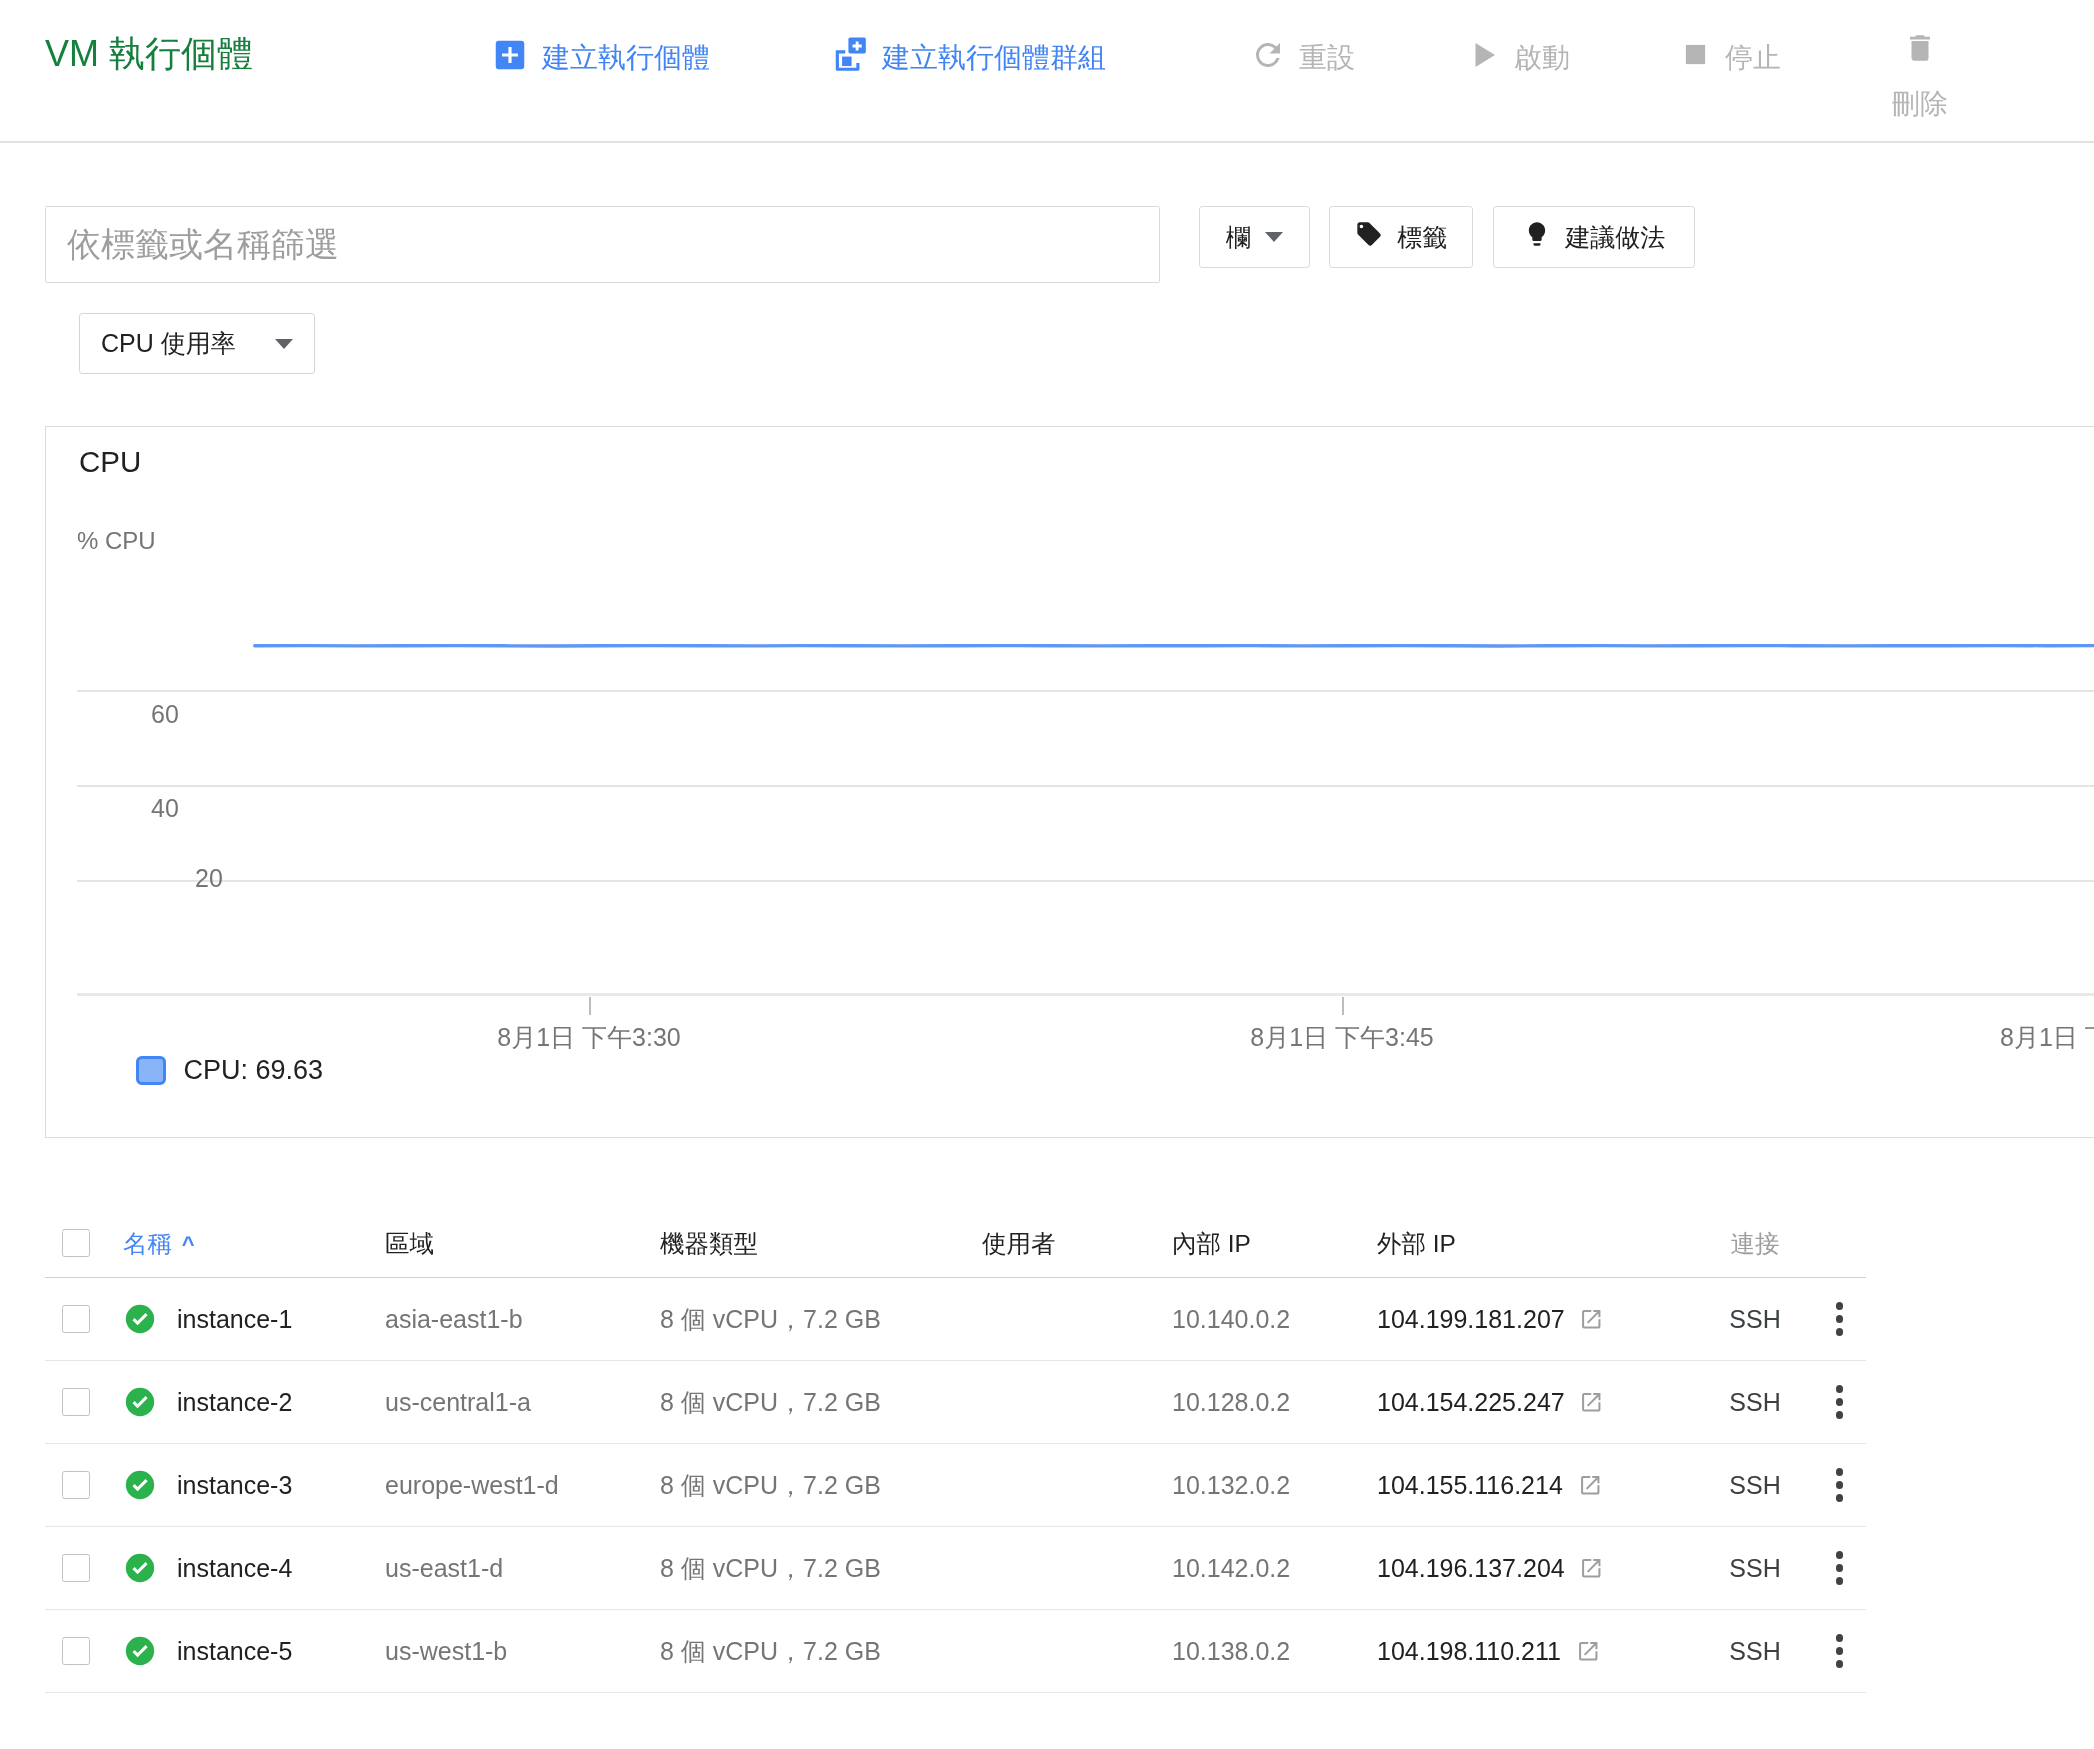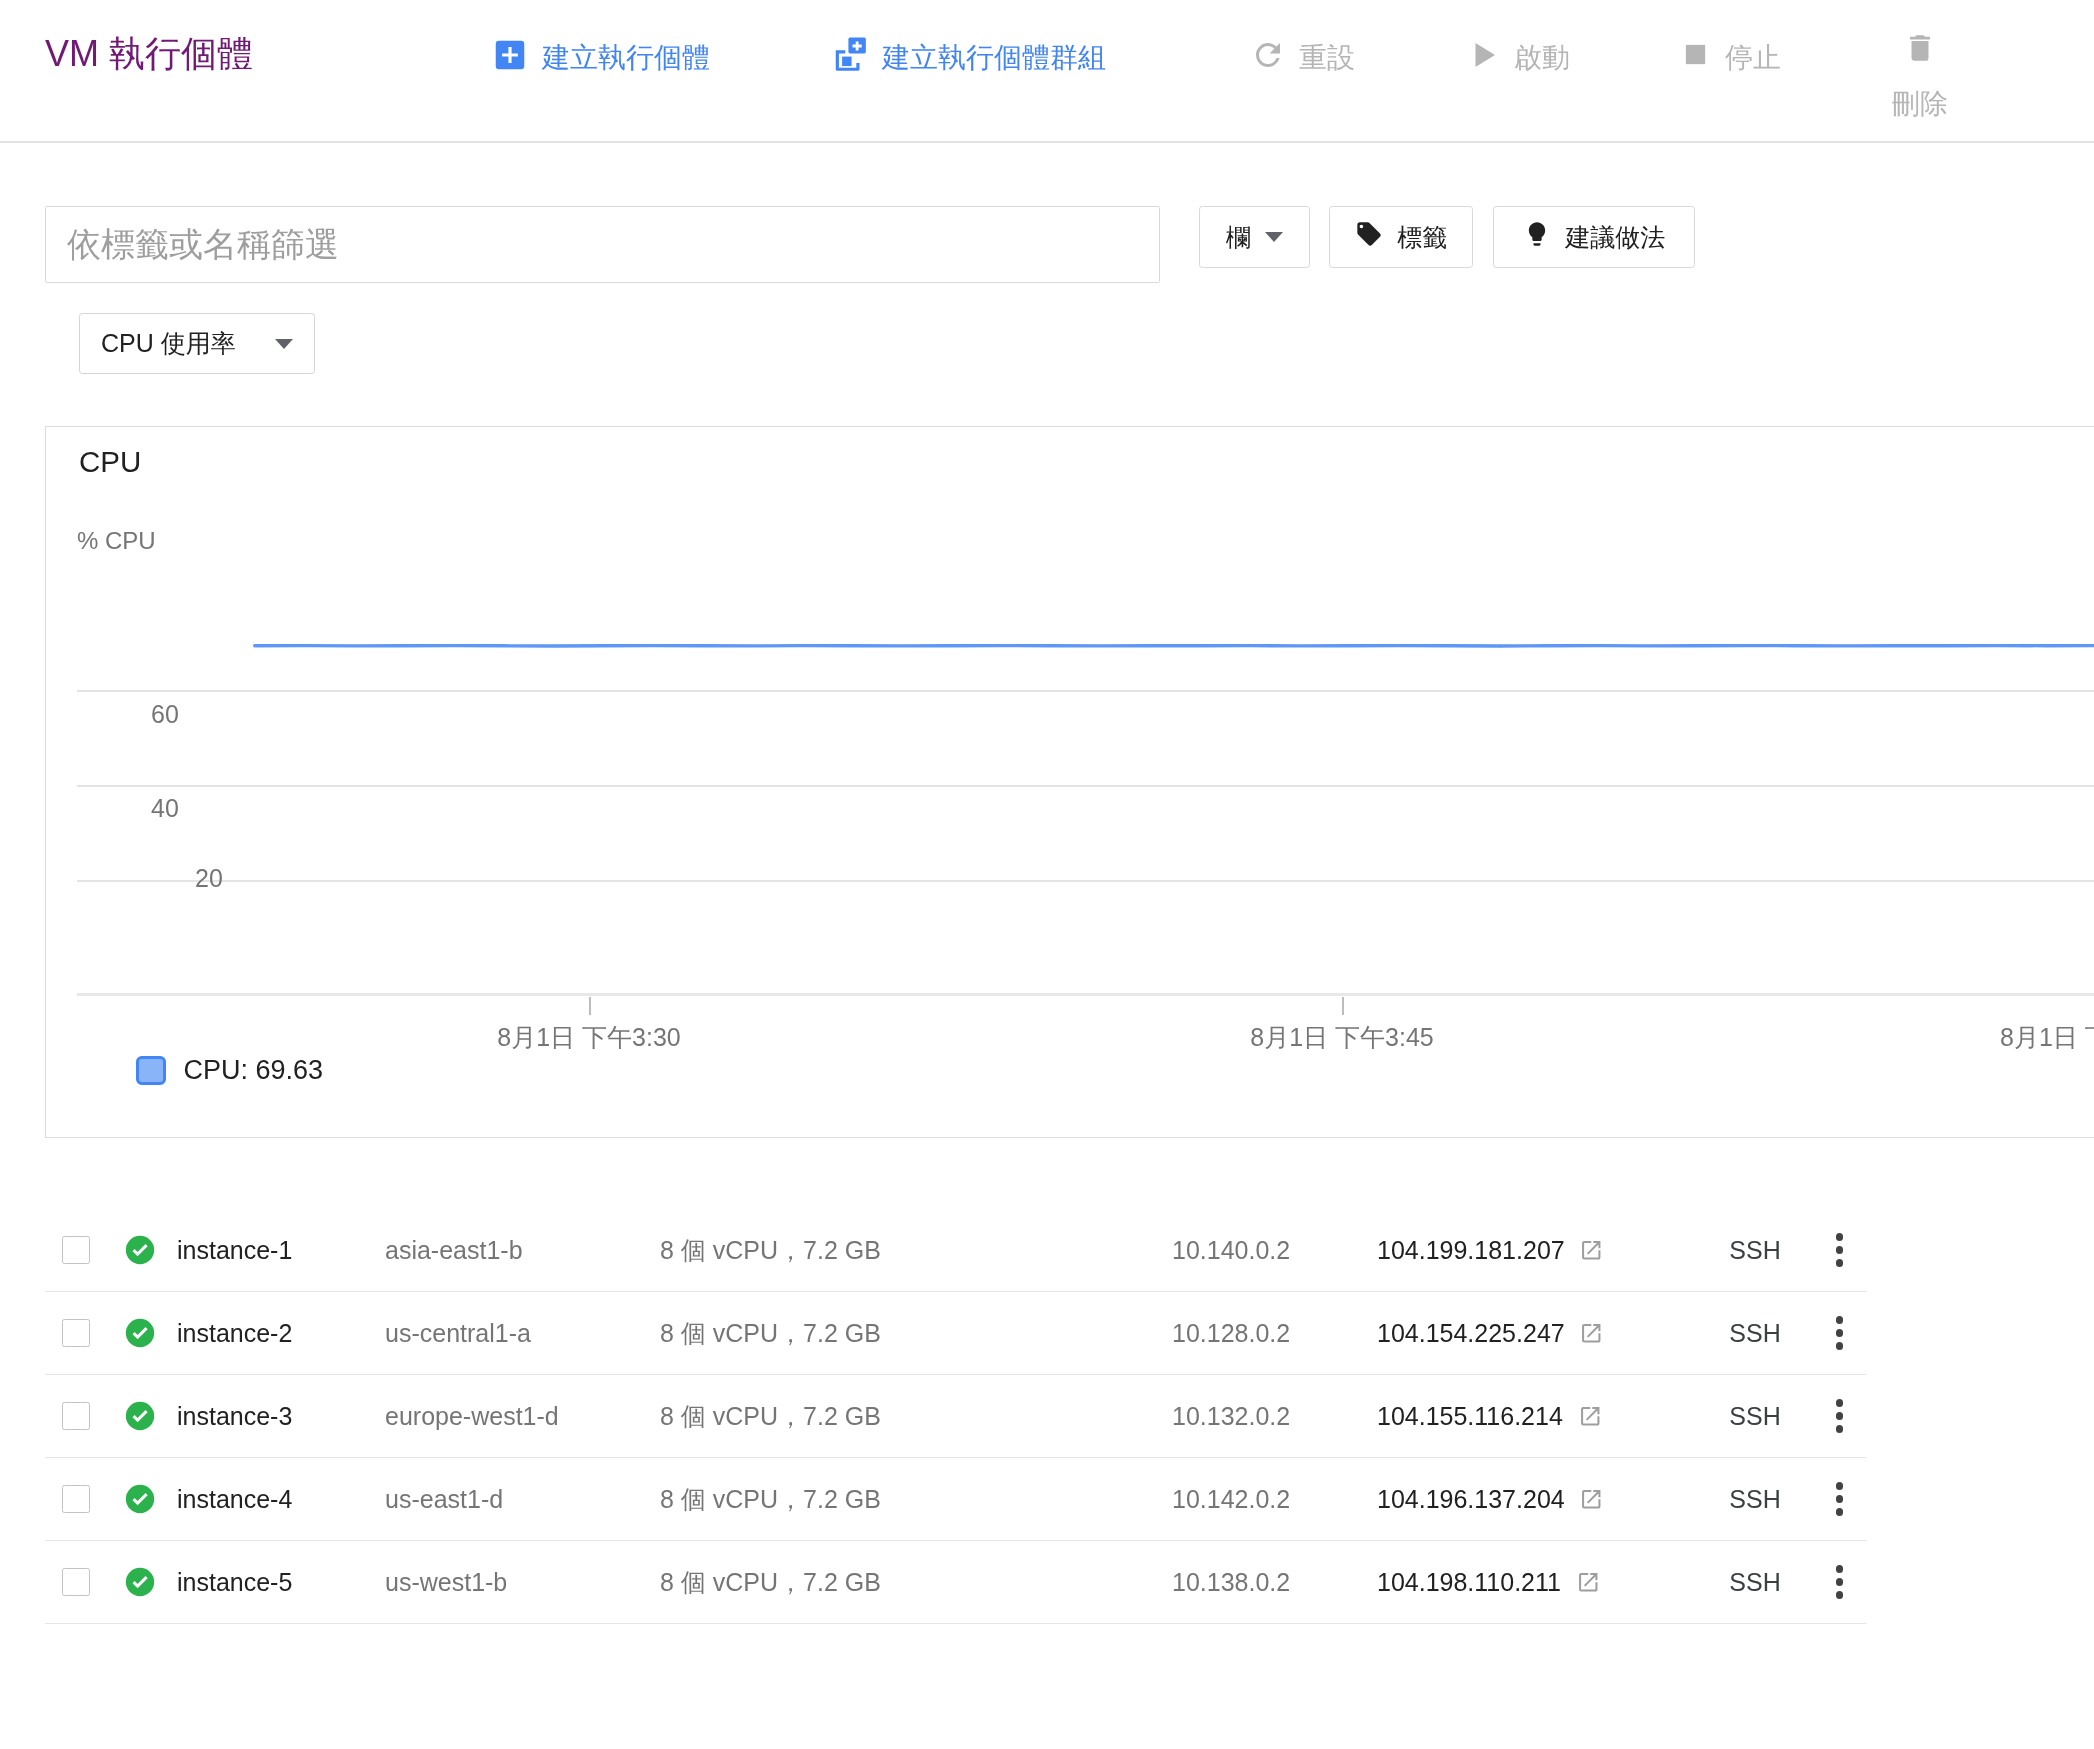--- a/index.html
+++ b/index.html
@@ -2,21 +2,21 @@
 <html style="font-size:13px"><head>
 <meta charset="utf-8">
 <style>
   * { margin:0; padding:0; box-sizing:border-box; }
   html,body { background:#fff; }
   body {
     width:2095px; height:1750px; position:relative; overflow:hidden;
     font-family:"Liberation Sans","DejaVu Sans",sans-serif; color:#212121;
   }
   
-  .page-title { position:absolute; left:45px; top:29.5px; font-size:36px; font-weight:400; color:#701a75; }
+  .page-title { position:absolute; left:45px; top:29.5px; font-size:36px; font-weight:400; color:#15803d; }
   .tb-btn { position:absolute; top:31px; height:54px; display:flex; align-items:center; gap:13px;
             background:none; border:none; font-family:inherit; font-size:28px; cursor:pointer; }
   .tb-btn svg { flex:0 0 auto; }
   .tb-blue { color:#4184f3; font-weight:500; }
   .tb-gray { color:#b5b5b5; }
   .btn-create { left:491px; }
   .btn-create-group { left:831px; }
   .btn-reset { left:1250px; }
   .btn-start { left:1465px; }
   .btn-stop { left:1679px; }
@@ -203,20 +203,33 @@
   <div class="xlabel xl2">8月1日 下午3:45</div>
   <div class="xlabel xl3">8月1日 下</div>
 
   <div class="legend">
     <span class="legend-chip"></span>
     <span class="legend-text">CPU: 69.63</span>
   </div>
 </section>
 
 <section class="vm-table">
+  <div class="trow thead">
+    <span class="checkbox"></span>
+    <span class="col-name-h">
+      <span>名稱</span>
+      <span class="sort-caret">^</span>
+    </span>
+    <span class="hc" style="grid-column:4">區域</span>
+    <span class="hc" style="grid-column:5">機器類型</span>
+    <span class="hc" style="grid-column:6">使用者</span>
+    <span class="hc" style="grid-column:7">內部 IP</span>
+    <span class="hc" style="grid-column:8">外部 IP</span>
+    <span class="h-connect">連接</span>
+  </div>
 
   <div id="rows">
     <div class="trow tr">
       <span class="checkbox"></span>
       <span>
         <svg width="34" height="34" viewBox="0 0 24 24" style="display:block">
           <circle cx="12" cy="12" r="10" fill="#2bb24c"></circle>
           <path d="M10.3 16.4l-3.6-3.6 1.5-1.5 2.1 2.1 5.6-5.6 1.5 1.5z" fill="#fff"></path>
         </svg>
       </span>

